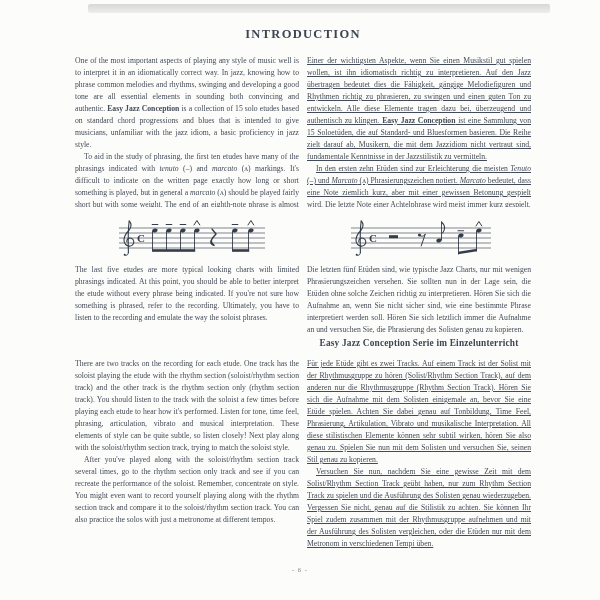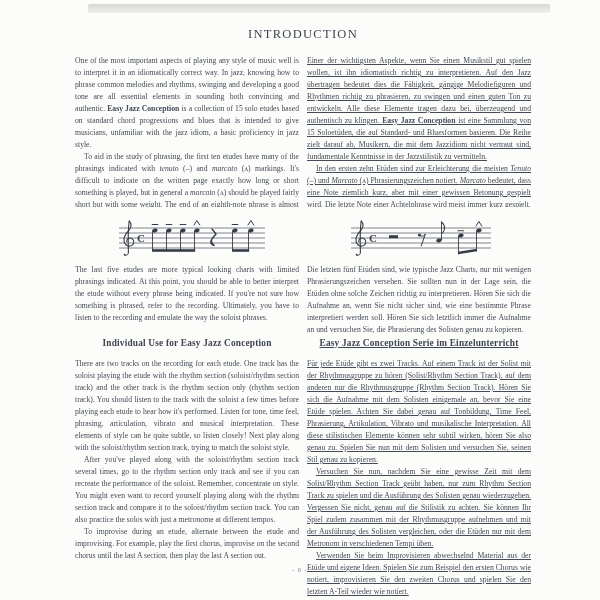--- a/index.html
+++ b/index.html
@@ -9,21 +9,21 @@
     font-family:"Liberation Serif","DejaVu Serif",serif;
     color:#434b58;
   }
   .page-edge{
     position:absolute;top:4px;left:88px;width:462px;height:9px;
     background:linear-gradient(to bottom,#d7d7d4,#eeeeec);
     border-radius:2px;
   }
   .title{
     position:absolute;top:27px;left:6px;right:0;
-    text-align:center;font-size:12.5px;font-weight:normal;
+    text-align:center;font-size:12.5px;font-weight:bold;
     letter-spacing:1.3px;color:#3d4552;
   }
   .columns{
     position:absolute;top:55px;left:75px;width:456px;
     display:grid;
     grid-template-columns:224px 224px;
     column-gap:8px;
     grid-template-rows:152px 57px 70px 24px auto;
   }
   .cell{overflow:hidden;}
@@ -160,29 +160,26 @@
     </svg>
   </div>
 
   <div class="cell" style="grid-column:1;grid-row:3;">
       <p class="para"><span>The last five etudes are more typical looking charts with limited phrasings indicated. At this point, you should be able to better interpret the etude without every phrase being indicated. If you're not sure how something is phrased, refer to the recording. Ultimately, you have to listen to the recording and emulate the way the soloist phrases.</span></p>
     </div>
   <div class="cell" style="grid-column:2;grid-row:3;font-family:Liberation Serif, serif;">
       <p class="para"><span>Die letzten fünf Etüden sind, wie typische Jazz Charts, nur mit wenigen Phrasierungszeichen versehen. Sie sollten nun in der Lage sein, die Etüden ohne solche Zeichen richtig zu interpretieren. Hören Sie sich die Aufnahme an, wenn Sie nicht sicher sind, wie eine bestimmte Phrase interpretiert werden soll. Hören Sie sich letztlich immer die Aufnahme an und versuchen Sie, die Phrasierung des Solisten genau zu kopieren.</span></p>
     </div>
 
-  <div class="cell sec-heading" style="grid-column:1;grid-row:4;">Individual Use for Easy Jazz Conception</div>
-  <div class="cell sec-heading" style="grid-column:2;grid-row:4;text-decoration:underline;">Easy Jazz Conception Serie im Einzelunterricht</div>
+  <div class="cell sec-heading" style="grid-column:2;grid-row:4;">Easy Jazz Conception Serie im Einzelunterricht</div>
 
   <div class="cell" style="grid-column:1;grid-row:5;">
       <p class="para"><span>There are two tracks on the recording for each etude. One track has the soloist playing the etude with the rhythm section (soloist/rhythm section track) and the other track is the rhythm section only (rhythm section track). You should listen to the track with the soloist a few times before playing each etude to hear how it's performed. Listen for tone, time feel, phrasing, articulation, vibrato and musical interpretation. These elements of style can be quite subtle, so listen closely! Next play along with the soloist/rhythm section track, trying to match the soloist style.</span></p>
       <p class="para indent"><span>After you've played along with the soloist/rhythm section track several times, go to the rhythm section only track and see if you can recreate the performance of the soloist. Remember, concentrate on style. You might even want to record yourself playing along with the rhythm section track and compare it to the soloist/rhythm section track. You can also practice the solos with just a metronome at different tempos.</span></p>
-      <p class="para indent"><span>To improvise during an etude, alternate between the etude and improvising. For example, play the first chorus, improvise on the second chorus until the last A section, then play the last A section out.</span></p>
     </div>
   <div class="cell" style="grid-column:2;grid-row:5;text-decoration:underline;">
       <p class="para"><span>Für jede Etüde gibt es zwei Tracks. Auf einem Track ist der Solist mit der Rhythmusgruppe zu hören (Solist/Rhythm Section Track), auf dem anderen nur die Rhythmusgruppe (Rhythm Section Track). Hören Sie sich die Aufnahme mit dem Solisten einigemale an, bevor Sie eine Etüde spielen. Achten Sie dabei genau auf Tonbildung, Time Feel, Phrasierung, Artikulation, Vibrato und musikalische Interpretation. All diese stilistischen Elemente können sehr subtil wirken, hören Sie also genau zu. Spielen Sie nun mit dem Solisten und versuchen Sie, seinen Stil genau zu kopieren.</span></p>
       <p class="para indent"><span>Versuchen Sie nun, nachdem Sie eine gewisse Zeit mit dem Solist/Rhythm Section Track geübt haben, nur zum Rhythm Section Track zu spielen und die Ausführung des Solisten genau wiederzugeben. Vergessen Sie nicht, genau auf die Stilistik zu achten. Sie können Ihr Spiel zudem zusammen mit der Rhythmusgruppe aufnehmen und mit der Ausführung des Solisten vergleichen, oder die Etüden nur mit dem Metronom in verschiedenen Tempi üben.</span></p>
-      <p class="para indent"><span>Verwenden Sie beim Improvisieren abwechselnd Material aus der Etüde und eigene Ideen. Spielen Sie zum Beispiel den ersten Chorus wie notiert, improvisieren Sie den zweiten Chorus und spielen Sie den letzten A-Teil wieder wie notiert.</span></p>
     </div>
 
 </div>
 
 <div class="page-number">- 6 -</div>
 
 </body></html>

